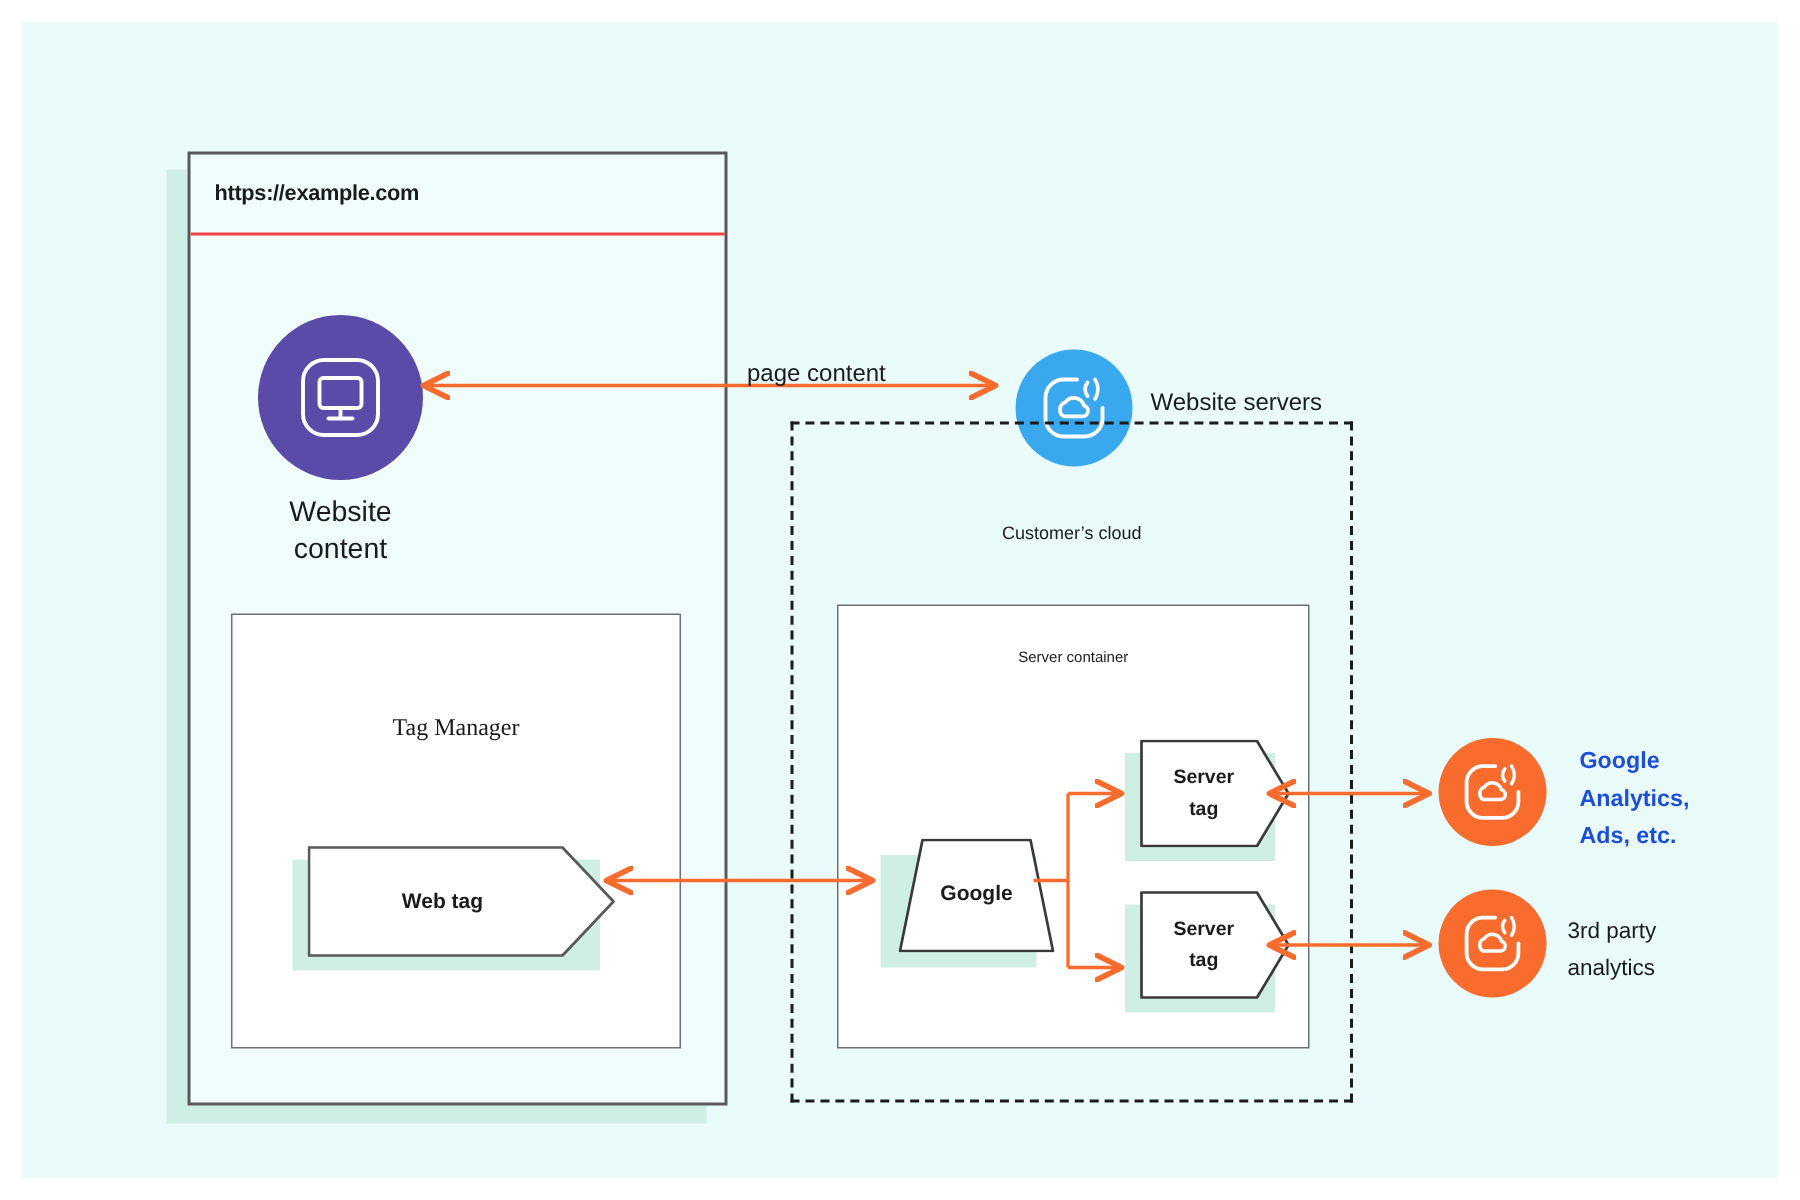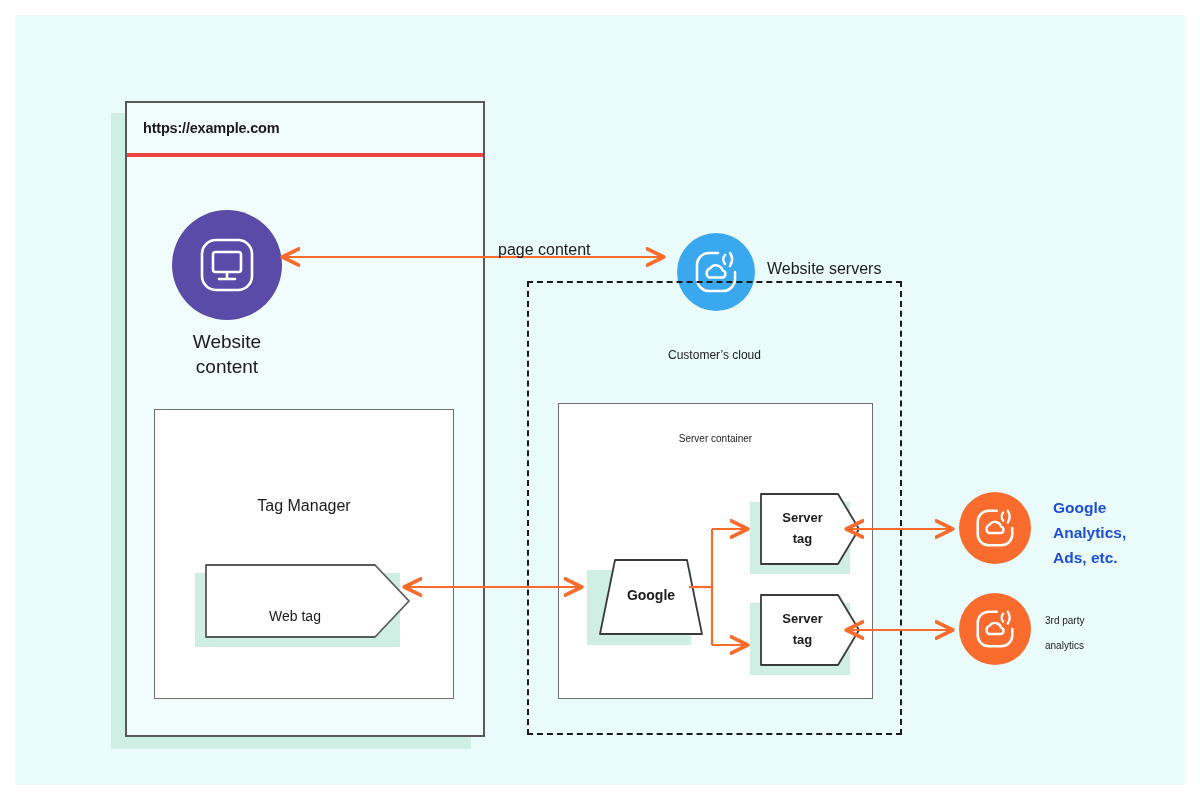--- a/index.html
+++ b/index.html
@@ -29,21 +29,21 @@
     background: #cfeee4;
   }
   #browser-window {
     left: 110px; top: 86px; width: 360px; height: 636px;
     background: #f1fdfd;
     border: 2px solid #58595b;
     box-sizing: border-box;
   }
   #browser-urlbar {
     left: 0; top: 0; width: 100%; height: 54px;
-    border-bottom: 4px solid #ef4444;
+    border-bottom: 2px solid #ef4444;
     box-sizing: border-box;
     display: flex; align-items: center;
   }
   #browser-url-text {
     margin-left: 16px;
     font-size: 14.5px;
     font-weight: bold;
     color: #1b1b1b;
     letter-spacing: -0.2px;
   }
@@ -77,46 +77,46 @@
   #ga-label {
     left: 1038px; top: 480px; width: 150px;
     font-size: 15.5px; line-height: 25px; color: #1d4ed8; font-weight: bold;
   }
   #third-party-circle {
     left: 944px; top: 578px; width: 72px; height: 72px;
     background: #f96c2e;
   }
   #third-party-label {
     left: 1030px; top: 593px; width: 150px;
-    font-size: 10px; line-height: 25px; color: #1b1b1b;
+    font-size: 15px; line-height: 25px; color: #1b1b1b;
   }
 
   
   #web-container {
     left: 139px; top: 394px; width: 300px; height: 290px;
     background: #ffffff;
     border: 1.5px solid #6d6e70;
     box-sizing: border-box;
   }
   #web-container-label {
-    left: 139px; top: 478px; width: 300px;
-    text-align: center;
-    font-size: 16px; line-height: 25px; color: #1b1b1b;
+    left: 139px; top: 458px; width: 300px;
+    text-align: center;
+    font-size: 16px; line-height: 25px; color: #1b1b1b; font-family: Liberation Serif, serif;
   }
   #web-tag-shadow {
     left: 180px; top: 558px; width: 205px; height: 74px;
     background: #cfeee4;
   }
   #web-tag-shape {
     left: 190px; top: 549px; width: 205px; height: 74px;
   }
   #web-tag-label {
     left: 190px; top: 577px; width: 180px;
     text-align: center;
-    font-size: 14px; font-weight: normal; color: #1b1b1b; margin-top: 16px;
+    font-size: 14px; font-weight: bold; color: #1b1b1b;
   }
 
   
   #customers-cloud {
     left: 512px; top: 266px; width: 375px; height: 454px;
     border: 2px dashed #1b1b1b;
     box-sizing: border-box;
   }
   #customers-cloud-label {
     left: 512px; top: 333px; width: 375px;

